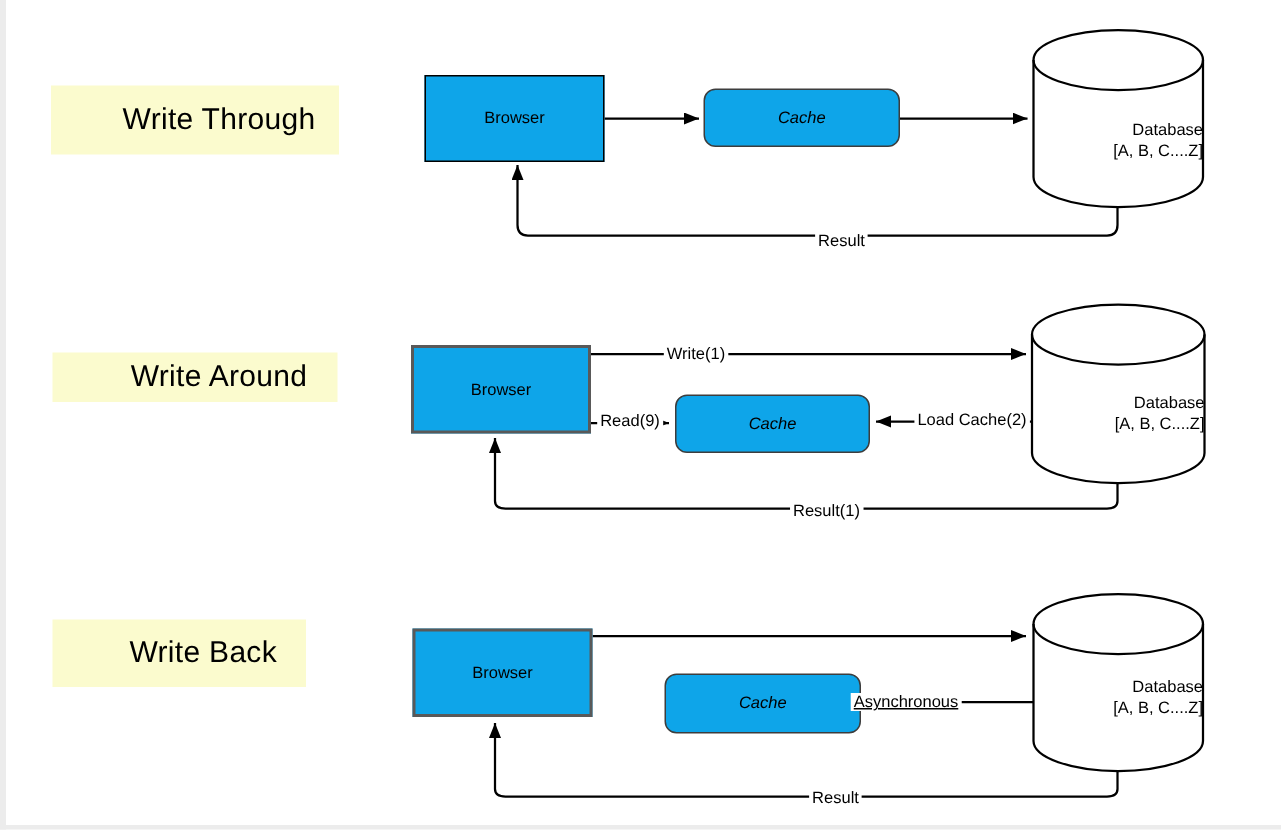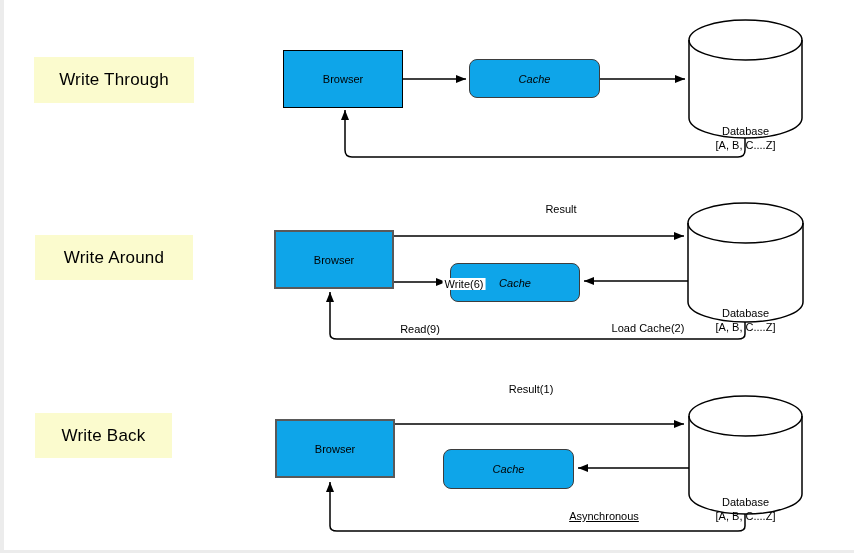--- a/index.html
+++ b/index.html
@@ -8,39 +8,38 @@
     background: var(--canvas_bg, #ffffff);
     font-family: "Liberation Sans", sans-serif;
     color: var(--text, #000000);
   }
   .canvas { position:relative; width:854px; height:553px; background: var(--canvas_bg,#ffffff); }
   .edges-svg { position:absolute; left:0; top:0; width:854px; height:553px; }
 
   .note {
     position:absolute; background: var(--note_bg, #fbfbce);
     display:flex; align-items:center; justify-content:center;
-    font-size:17px; letter-spacing:.2px;
+    font-size:20px; letter-spacing:.2px;padding-left:32px;
   }
   .box {
     position:absolute; background:#0ea5e9;
     border:1.5px solid var(--node_border, #000000);
     display:flex; align-items:center; justify-content:center;
     font-size:11px; box-sizing:border-box;
   }
   .box.rounded { border-radius:8px; border-color:#3d3d3d;font-style:italic; }
   .box.gray { border:2px solid var(--soft_border, #595959); }
 
   .dbtext {
-    position:absolute; text-align:center; font-size:11px; line-height:13.5px;
+    position:absolute; text-align:right; font-size:11px; line-height:13.5px;
     pointer-events:none;
-    margin-top:44px;
   }
   .elabel {
     position:absolute; transform:translate(-50%,-50%);
-    background:#ffffff; padding:0 2px; font-size:11px; white-space:nowrap;margin-top:48px;
+    background:#ffffff; padding:0 2px; font-size:11px; white-space:nowrap;
   }
   .page-edge { position:absolute; background: var(--page_edge, #ececec); }
   #edge-left { left:0; top:0; width:4px; height:553px; }
   #edge-bottom { left:0; top:550px; width:854px; height:3px; }
 </style>
 </head>
 <body>
 
 <div class="canvas">
 
@@ -90,31 +89,31 @@
 
   <div class="note" style="left:34px; top:57px; width:160px; height:46px;">Write Through</div>
   <div class="box" style="left:283px; top:50px; width:120px; height:58px;">Browser</div>
   <div class="box rounded" style="left:469px; top:59px; width:131px; height:39px;">Cache</div>
   <div class="dbtext" style="left:689px; top:81px; width:113px;">
     <div>Database</div>
     <div>[A, B, C....Z]</div>
   </div>
   <span class="elabel" style="left:561px; top:161px;">Result</span>
 
-  <div class="note" style="left:35px; top:235px; width:158px; height:45px;">Write Around</div>
+  <div class="note" style="left:35px; top:235px; width:158px; height:33px;">Write Around</div>
   <div class="box gray" style="left:274px; top:230px; width:120px; height:59px;">Browser</div>
   <div class="box rounded" style="left:450px; top:263px; width:130px; height:39px;">Cache</div>
   <div class="dbtext" style="left:688px; top:263px; width:115px;">
     <div>Database</div>
     <div>[A, B, C....Z]</div>
   </div>
-  <span class="elabel" style="left:464px; top:236px;">Write(6)</span>
+  <span class="elabel" style="left:464px; top:236px;">Write(1)</span>
   <span class="elabel" style="left:420px; top:281px;">Read(9)</span>
   <span class="elabel" style="left:648px; top:280px;">Load Cache(2)</span>
-  <span class="elabel" style="left:531px; top:341px;">Result(1)</span>
+  <span class="elabel" style="left:551px; top:341px;">Result(1)</span>
 
   <div class="note" style="left:35px; top:413px; width:137px; height:45px;">Write Back</div>
   <div class="box gray" style="left:275px; top:419px; width:120px; height:59px;">Browser</div>
   <div class="box rounded" style="left:443px; top:449px; width:131px; height:40px;">Cache</div>
   <div class="dbtext" style="left:689px; top:452px; width:113px;">
     <div>Database</div>
     <div>[A, B, C....Z]</div>
   </div>
   <span class="elabel" style="left:604px; top:468px;text-decoration:underline;">Asynchronous</span>
   <span class="elabel" style="left:557px; top:532px;">Result</span>

